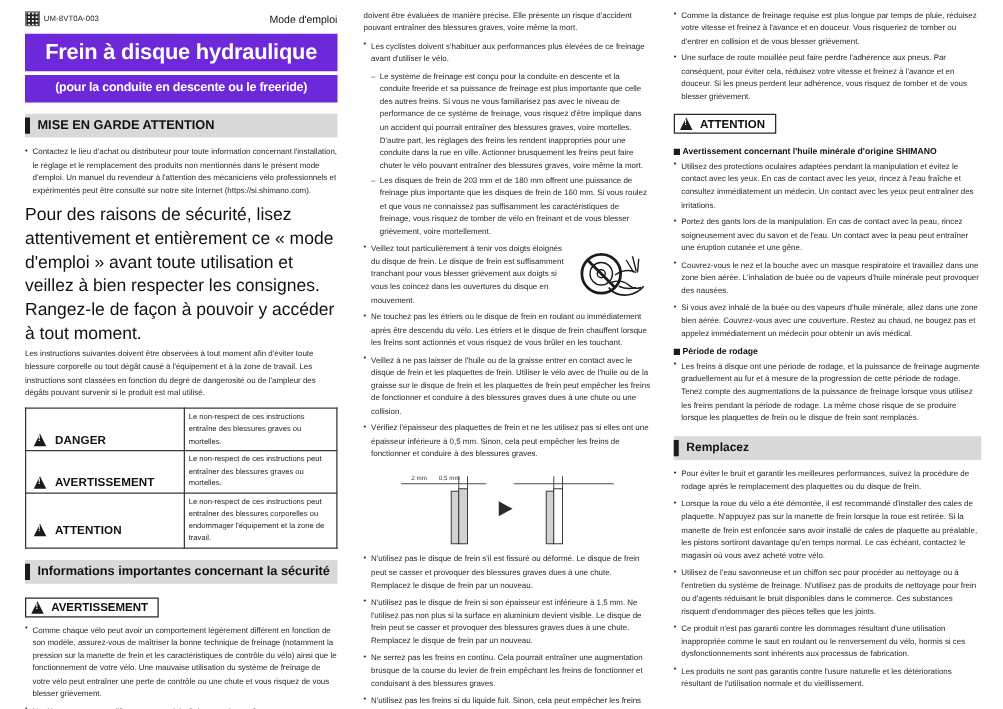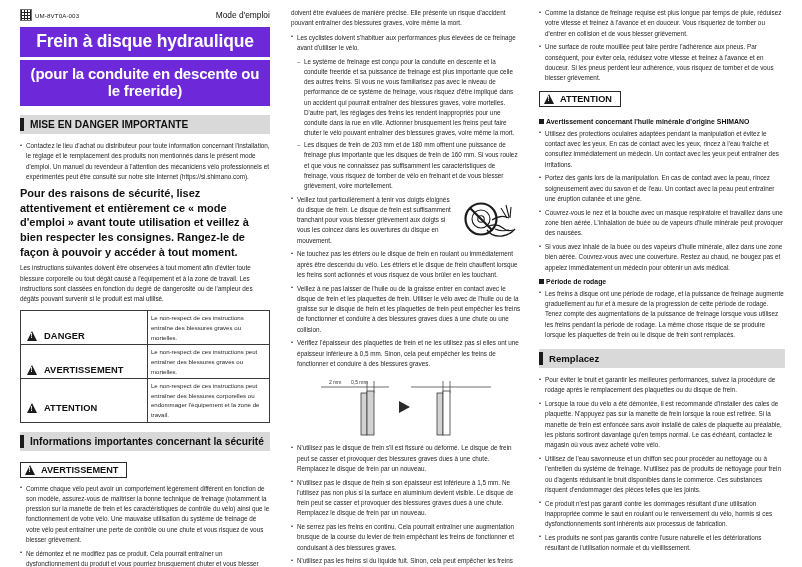--- a/index.html
+++ b/index.html
@@ -59,21 +59,21 @@
     text-align: center;
     font-weight: bold;
     line-height: 1.18;
   }
   .title-main {
     font-size: 17.5px;
     padding: 4px 2px 5px 2px;
     letter-spacing: -.2px;
   }
   .title-sub {
-    font-size: 15px;
+    font-size: 10px;
     margin-top: 3px;
     padding: 5px 4px 6px 4px;
     letter-spacing: -.2px;
   }
 
   
   .sec-head {
     background: #d9d9d9;
     margin-top: 9px;
     margin-bottom: 7px;
@@ -125,22 +125,22 @@
     line-height: 1.62;
   }
   ul.dash > li::before {
     content: "–";
     position: absolute;
     left: 0; top: 0;
     font-size: 6.2px;
   }
 
   .bold-block {
-    font-weight: bold;
-    font-size: 11px;
+    font-weight: normal;
+    font-size: 14px;
     line-height: 1.36;
     margin: 3px 0 3px 0;
     color: #111;
   }
 
   .sub-head {
     font-weight: bold;
     font-size: 6.9px;
     margin: 5px 0 4px 0;
     position: relative;
@@ -231,21 +231,21 @@
         <span class="doc-code">UM-8VT0A-003</span>
       </div>
       <span class="doc-type">Mode d'emploi</span>
     </div>
 
     <div class="title-bar title-main">Frein à disque hydraulique</div>
     <div class="title-bar title-sub">(pour la conduite en descente ou le freeride)</div>
 
     <div class="sec-head">
       <span class="bar"></span>
-      <span>MISE EN DANGER IMPORTANTE</span>
+      <span>MISE EN GARDE ATTENTION</span>
     </div>
 
     <ul class="bul">
       <li>Contactez le lieu d'achat ou distributeur pour toute information concernant l'installation, le réglage et le remplacement des produits non mentionnés dans le présent mode d'emploi. Un manuel du revendeur à l'attention des mécaniciens vélo professionnels et expérimentés peut être consulté sur notre site Internet (https://si.shimano.com).</li>
     </ul>
 
     <div class="bold-block">Pour des raisons de sécurité, lisez attentivement et entièrement ce « mode d'emploi » avant toute utilisation et veillez à bien respecter les consignes. Rangez-le de façon à pouvoir y accéder à tout moment.</div>
     <p class="t">Les instructions suivantes doivent être observées à tout moment afin d'éviter toute blessure corporelle ou tout dégât causé à l'équipement et à la zone de travail. Les instructions sont classées en fonction du degré de dangerosité ou de l'ampleur des dégâts pouvant survenir si le produit est mal utilisé.</p>
 
     <table class="warn">

